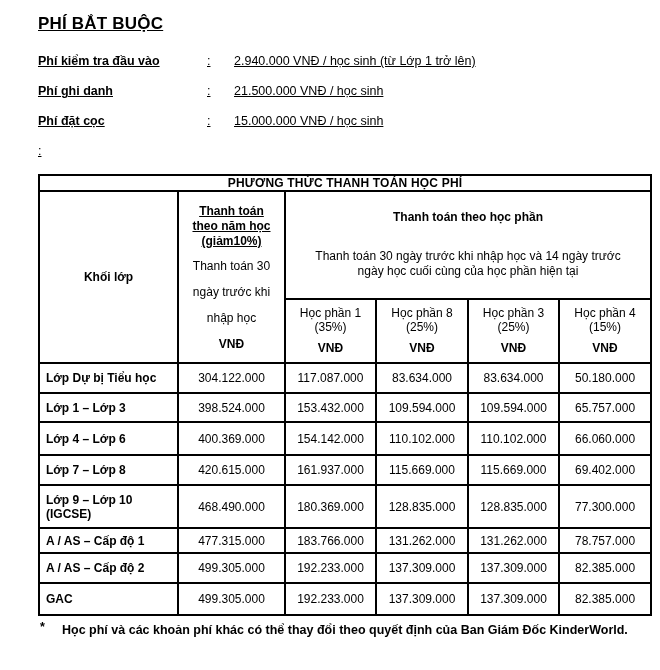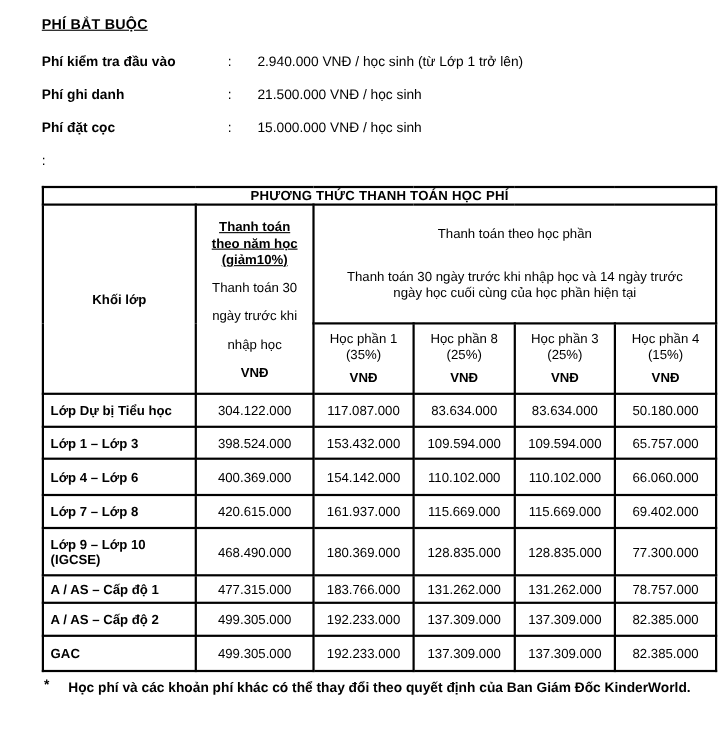--- a/index.html
+++ b/index.html
@@ -7,42 +7,42 @@
   body {
     width: 660px; height: 670px;
     background: #ffffff; color: #000000;
     font-family: "Liberation Sans", "DejaVu Sans", sans-serif;
     font-size: 12px;
   }
   .page { width: 660px; height: 670px; padding: 14px 12px 0 38px; overflow: hidden; }
 
   
   .doc-title {
-    font-size: 13px; font-weight: bold; text-decoration: underline;
+    font-size: 17px; font-weight: bold; text-decoration: underline;
     margin: 0 0 20px 0; letter-spacing: .2px;
   }
-  .fee-row { display: flex; margin-bottom: 15px; line-height: 15px; font-size: 12.5px; }
+  .fee-row { display: flex; margin-bottom: 15px; line-height: 15px; font-size: 12.5px; text-decoration: underline; }
   .fee-label { width: 169px; font-weight: bold; }
   .fee-colon { width: 27px; }
   .fee-value { flex: 1; }
 
   
   table.pay { border-collapse: collapse; width: 612px; margin-top: 11px; table-layout: fixed; }
   table.pay td { border: 2px solid #000; padding: 0; text-align: center; vertical-align: middle; font-size: 12px; }
   .tbl-title-cell { height: 16px; font-weight: bold; font-size: 13px; letter-spacing: .2px; }
 
   .grade-head { vertical-align: top; padding-top: 42px; font-weight: bold; font-size: 12.5px; border-radius: 29px; }
 
   .annual-head .inner { display: flex; flex-direction: column; align-items: center; justify-content: center; height: 170px; }
   .annual-bold { font-weight: bold; width: 88px; line-height: 15px; text-decoration: underline; }
   .annual-note { width: 96px; line-height: 26px; margin-top: 4px; }
   .annual-cur { font-weight: bold; margin-top: 6px; }
 
   .inst-head { height: 105px; }
-  .inst-bold { font-weight: normal; display: block; margin-bottom: 25px; }
+  .inst-bold { font-weight: bold; display: block; margin-bottom: 25px; }
   .inst-note { display: block; width: 322px; margin: 0 auto; line-height: 15px; }
 
   .sub-row td { height: 63px; }
   .sub-name, .sub-pct { display: block; line-height: 14px; }
   .sub-cur { display: block; font-weight: bold; margin-top: 7px; }
 
   .data-row td { font-size: 12px; }
   .data-row td.grade {
     text-align: left; padding-left: 6px; padding-right: 4px;
     font-weight: bold; font-size: 12px; line-height: 14px;

